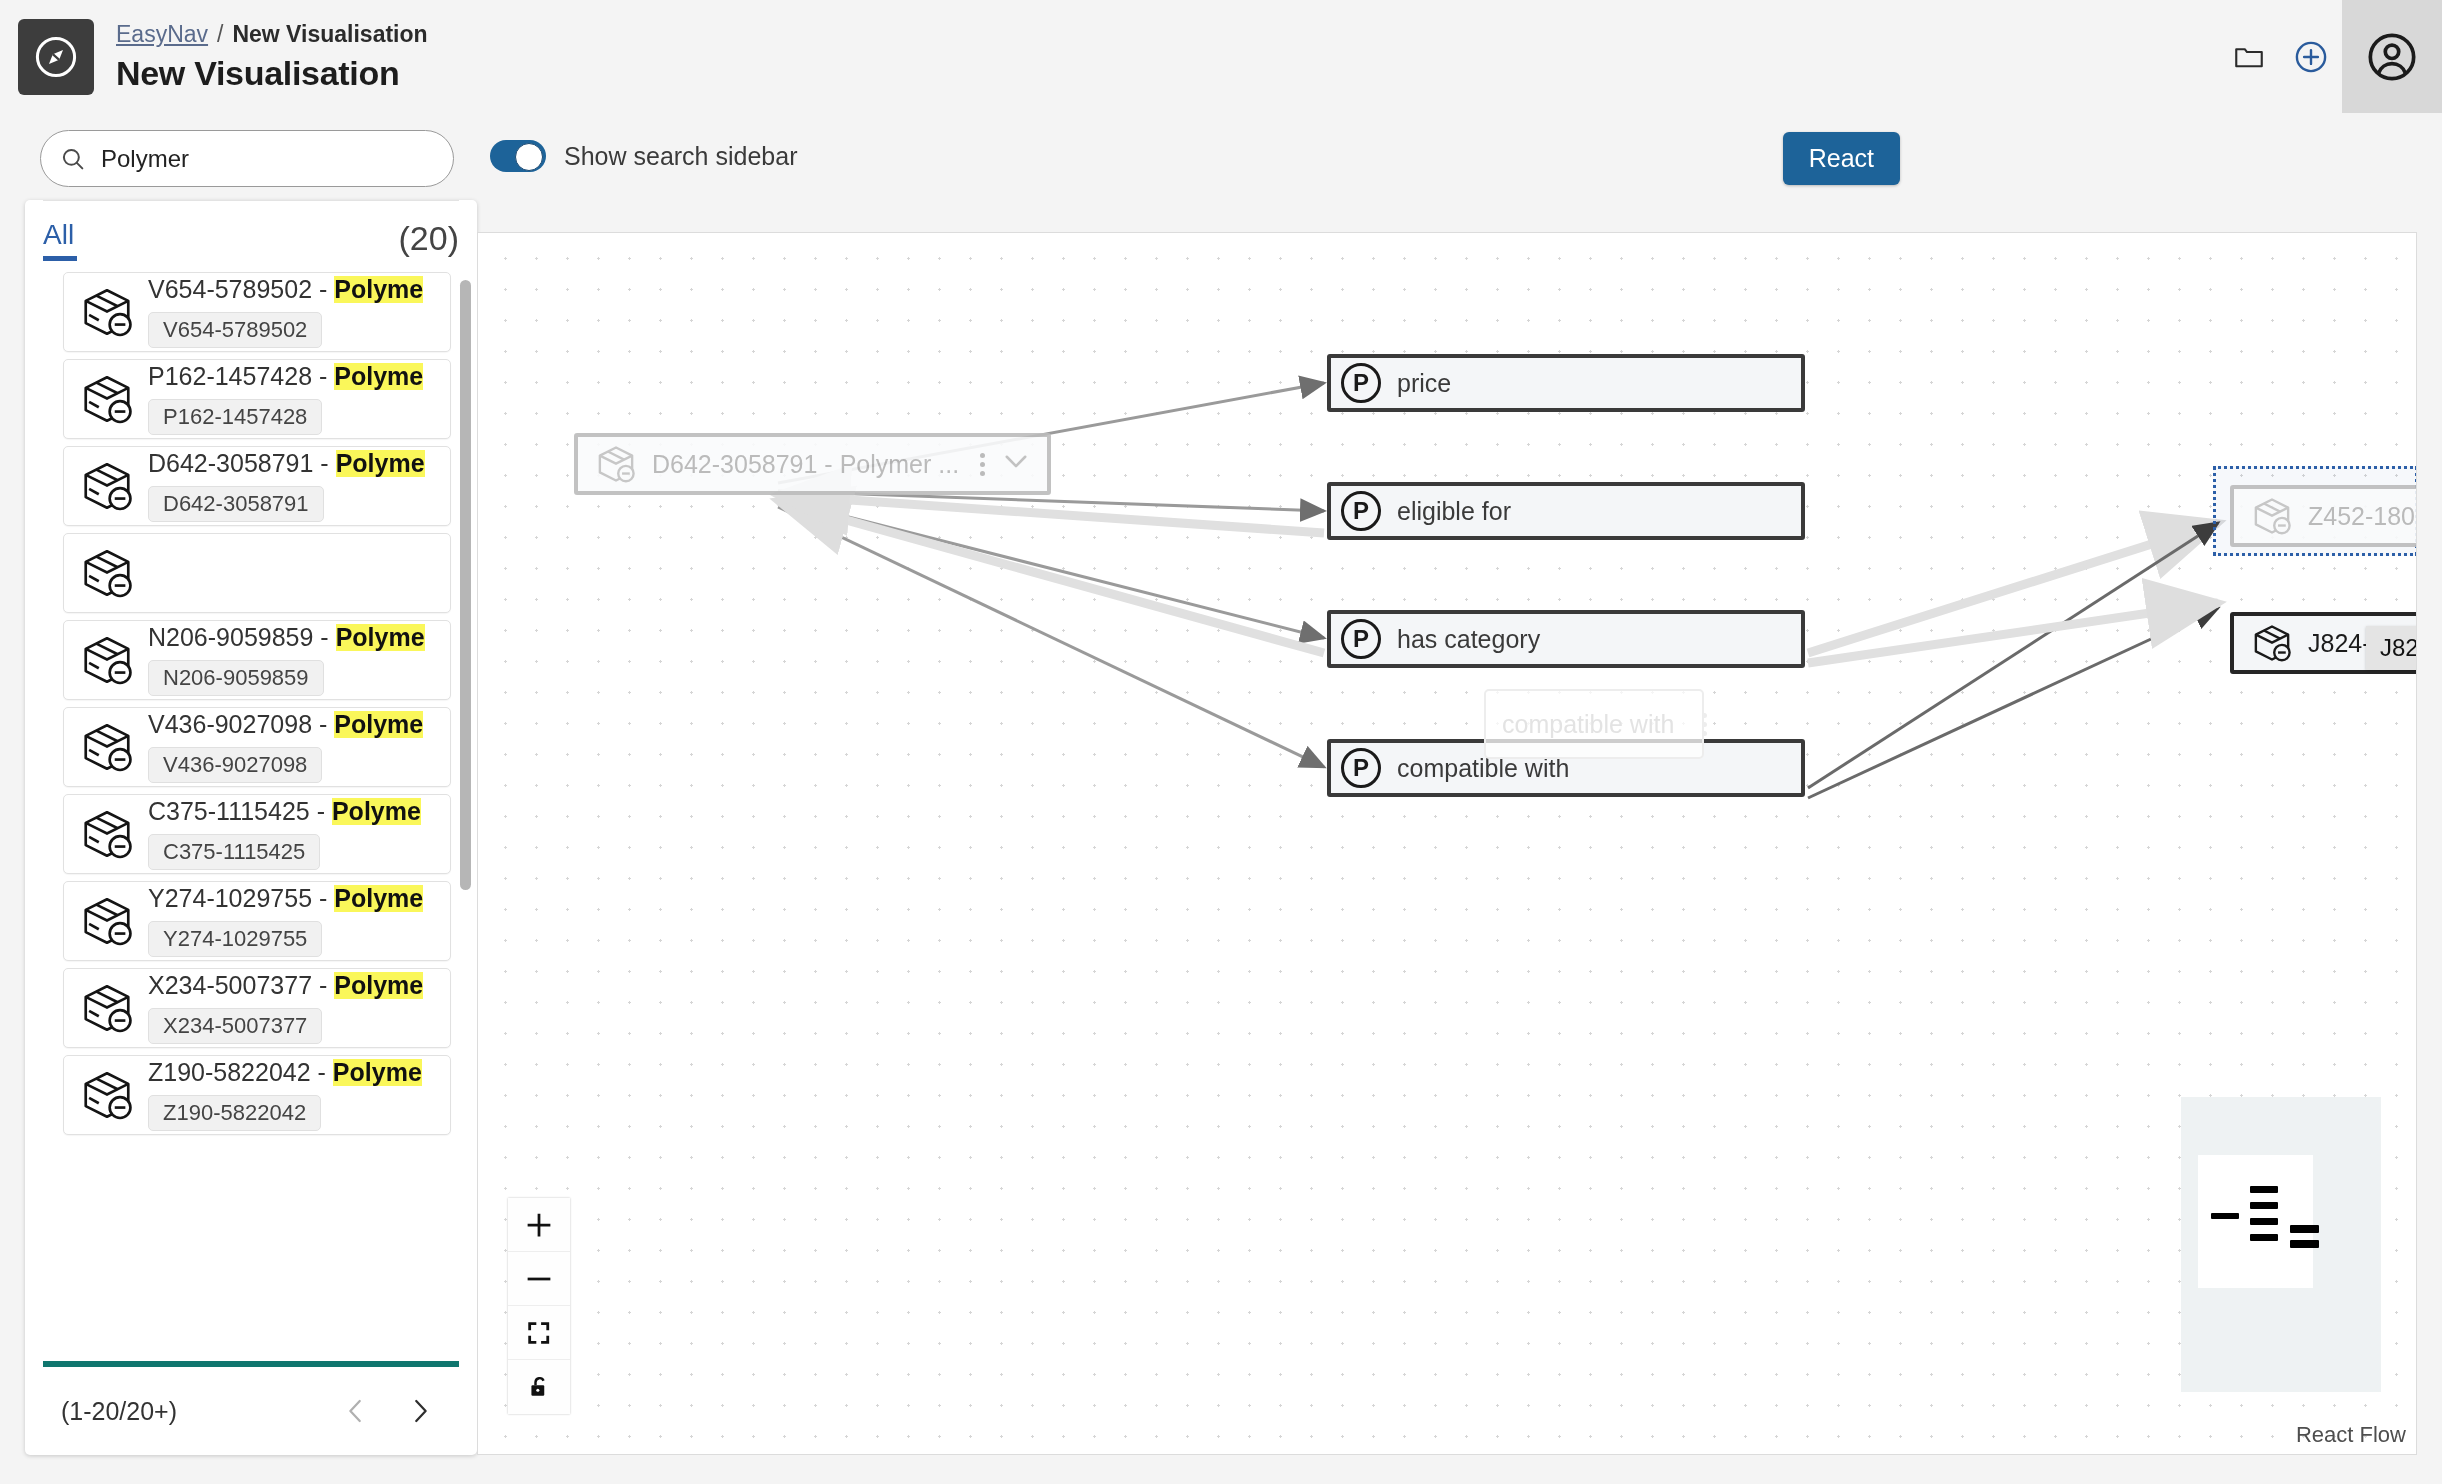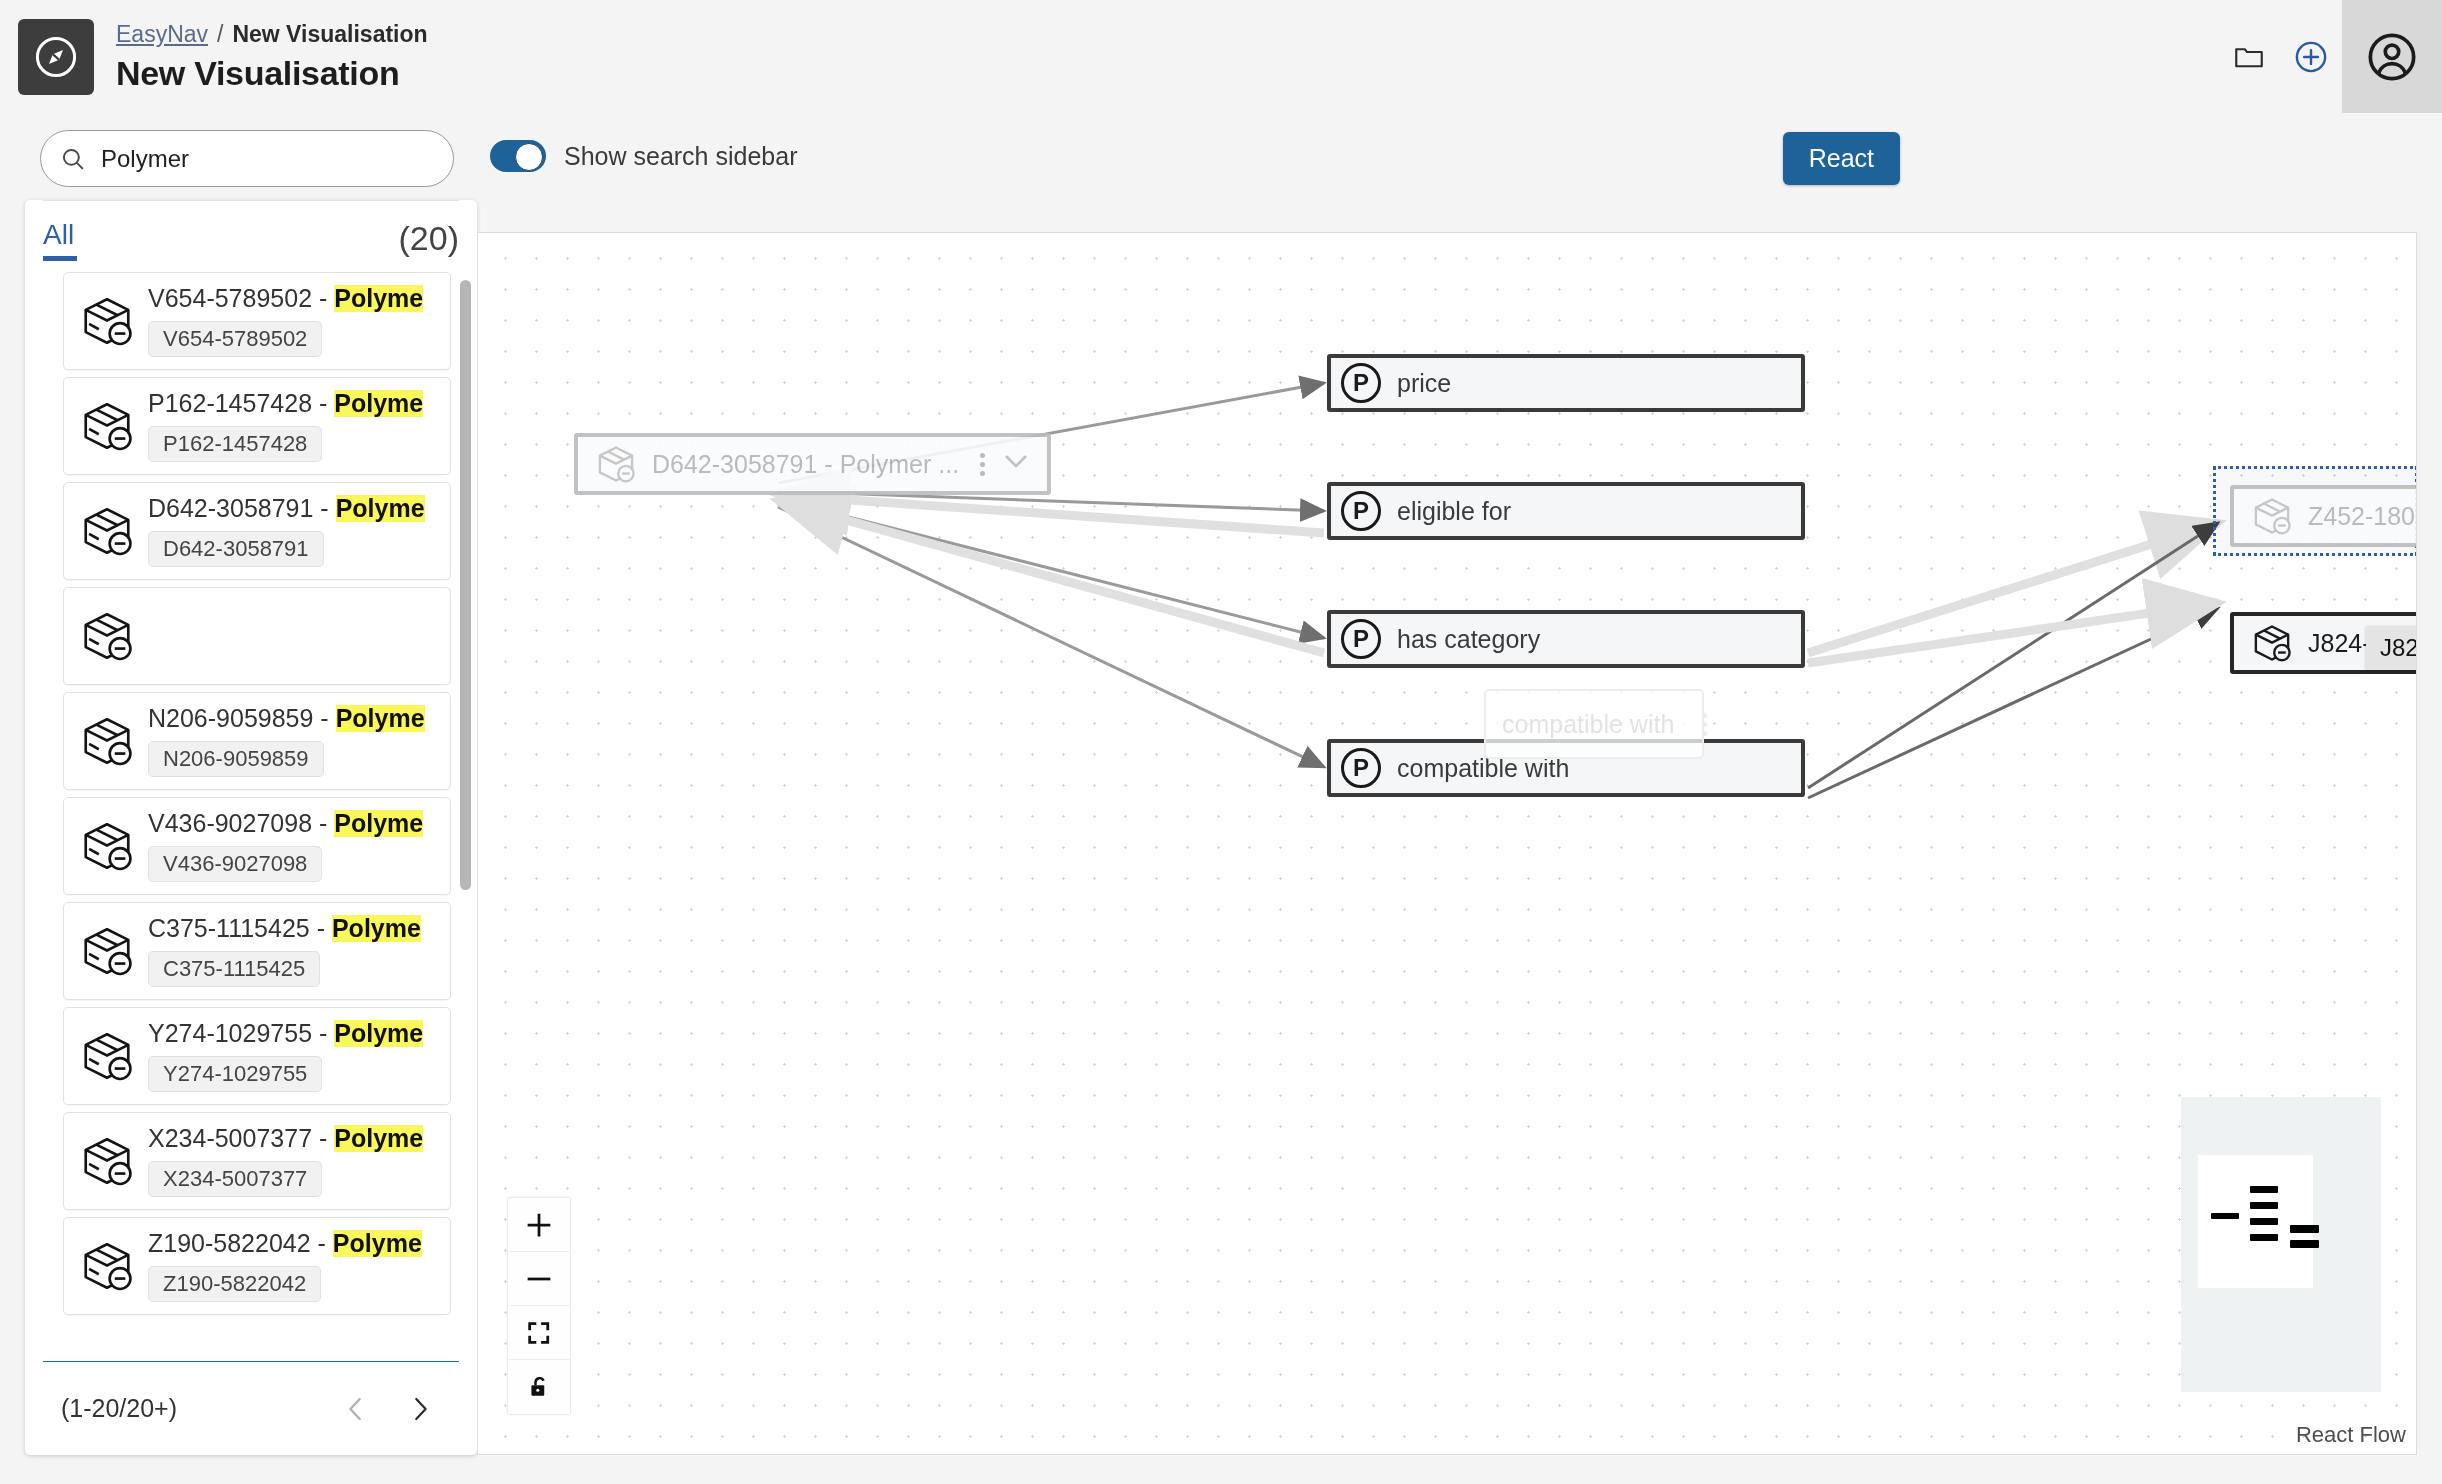--- a/index.html
+++ b/index.html
@@ -99,21 +99,21 @@
     width: 34px; height: 5px; background: #2c5fa8;
   }
   .tab-count { font-size: 34px; color: #444; }
 
   .list-scroll {
     flex: 1 1 auto; overflow: hidden; position: relative;
     margin: 6px 0 0 0; padding: 0 26px 0 38px;
   }
   .list-item {
     border: 1px solid #e1e1e1; border-radius: 5px; background: #fff;
-    height: 98px; margin-bottom: 7px;
+    height: 80px; margin-bottom: 7px;
     display: flex; align-items: center; gap: 12px;
     padding: 0 10px 0 14px; cursor: pointer;
     box-shadow: 0 1px 1px rgba(0,0,0,0.04);
   }
   .box-icon { flex: none; width: 58px; height: 58px; }
   .item-text { flex: 1 1 auto; min-width: 0; overflow: hidden; }
   .item-title {
     font-size: 25px; color: #333; white-space: nowrap;
     overflow: visible; line-height: 1.05;
   }
@@ -123,21 +123,21 @@
     background: #f1f1f1; border: 1px solid #e0e0e0; border-radius: 5px;
     font-size: 22px; color: #444; padding: 4px 14px; white-space: nowrap;
   }
   .sb-scrollbar {
     position: absolute; right: 6px; top: 8px;
     width: 11px; height: 610px; background: #b6b6b6; border-radius: 6px;
     cursor: pointer;
   }
   .list-footer {
     flex: none; height: 94px; margin: 0 18px;
-    border-top: 1px solid #0f766e;
+    border-top: 6px solid #0f766e;
     display: flex; align-items: center; justify-content: space-between;
     padding: 0 6px 0 18px;
     text-align: right;
   }
   .page-count { font-size: 25px; color: #333; }
   .pager { display: flex; align-items: center; gap: 34px; padding-right: 18px; }
   .pg-btn { cursor: pointer; display: flex; align-items: center; }
 
   
   .canvas {

